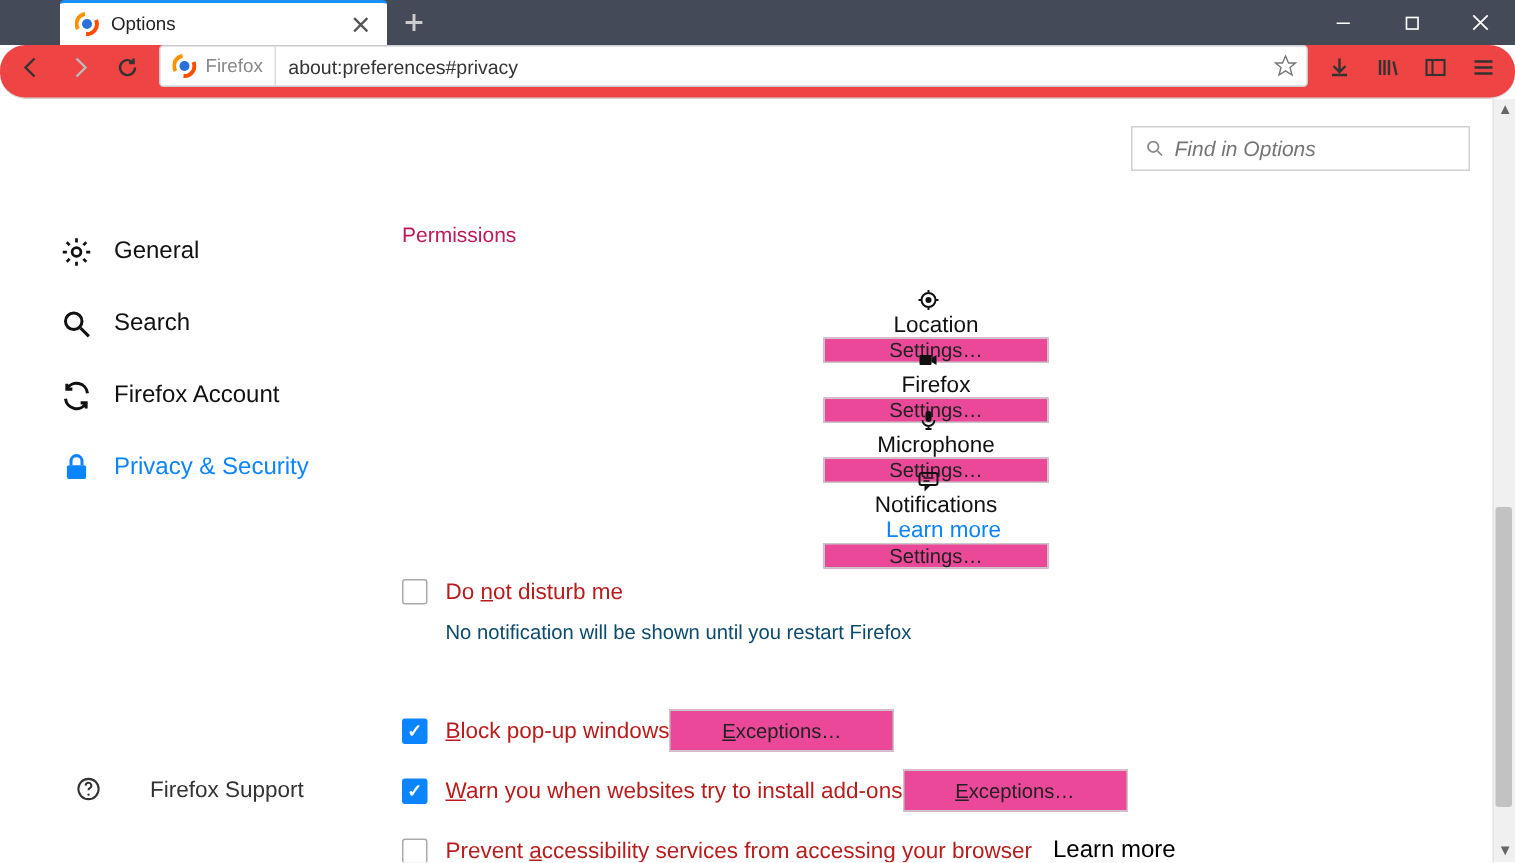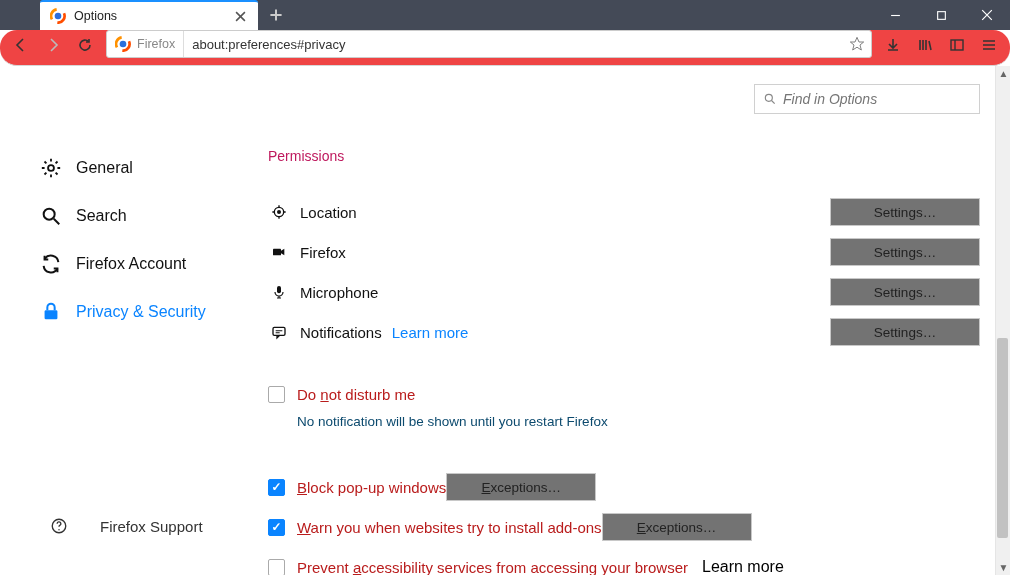--- a/index.html
+++ b/index.html
@@ -36,26 +36,26 @@
 .nav-item.active { color:#0a84ff; }
 .nav-item .icon { width:22px; height:22px; display:flex; align-items:center; justify-content:center; }
 .support { position:absolute; bottom:40px; left:50px; display:flex; align-items:center; gap:32px; font-size:15px; color:#333; cursor:pointer; }
 
 .main { flex:1; padding: 18px 30px 0 20px; overflow:hidden; }
 .search-wrap { display:flex; justify-content:flex-end; margin-bottom:34px; }
 .search-box { width:226px; height:30px; border:1px solid #d0d0d0; display:flex; align-items:center; padding:0 8px; gap:6px; }
 .search-box input { border:none; outline:none; font-size:14px; font-style:italic; color:#888; flex:1; }
 
 h1 { font-size:14px; font-weight:400; color:#be185d; margin-bottom:28px; }
-.perm-row { display:flex; align-items:center; height:40px; }
+.perm-row { display:flex; align-items:center; height:40px;flex-direction:column; }
 .perm-row .picon { width:22px; display:flex; justify-content:center; color:#222; margin-right:10px; }
 .perm-row .plabel { font-size:15px; color:#111; }
 .perm-row .learn { font-size:15px; color:#0a84ff; margin-left:10px; cursor:pointer; }
 .perm-row .spacer { flex:1; }
-.btn { width:150px; height:28px; border:1px solid #c8c8c8; background:#737373; font-size:13.5px; color:#222; cursor:pointer; display:flex; align-items:center; justify-content:center;text-align:center; }
+.btn { width:150px; height:28px; border:1px solid #c8c8c8; background:#ec4899; font-size:13.5px; color:#222; cursor:pointer; display:flex; align-items:center; justify-content:center;text-align:center; }
 
 .check-row { display:flex; align-items:center; min-height:40px; }
 .check-row .chk { width:17px; height:17px; border:1px solid #aaa; border-radius:2px; margin-right:12px; display:flex; align-items:center; justify-content:center; flex-shrink:0; }
 .check-row .chk.checked { border-color:#0a84ff; background:#0a84ff; }
 .check-row .chk.checked::after { content:"✓"; color:#fff; font-size:12px; font-weight:bold; }
 .check-row .clabel { font-size:15px; color:#b91c1c; }
 .hint { font-size:13.5px; color:#0c4a6e; margin:0 0 38px 29px; }
 
 .underline { text-decoration: underline; text-decoration-thickness:1px; }
 svg { display:block; }

